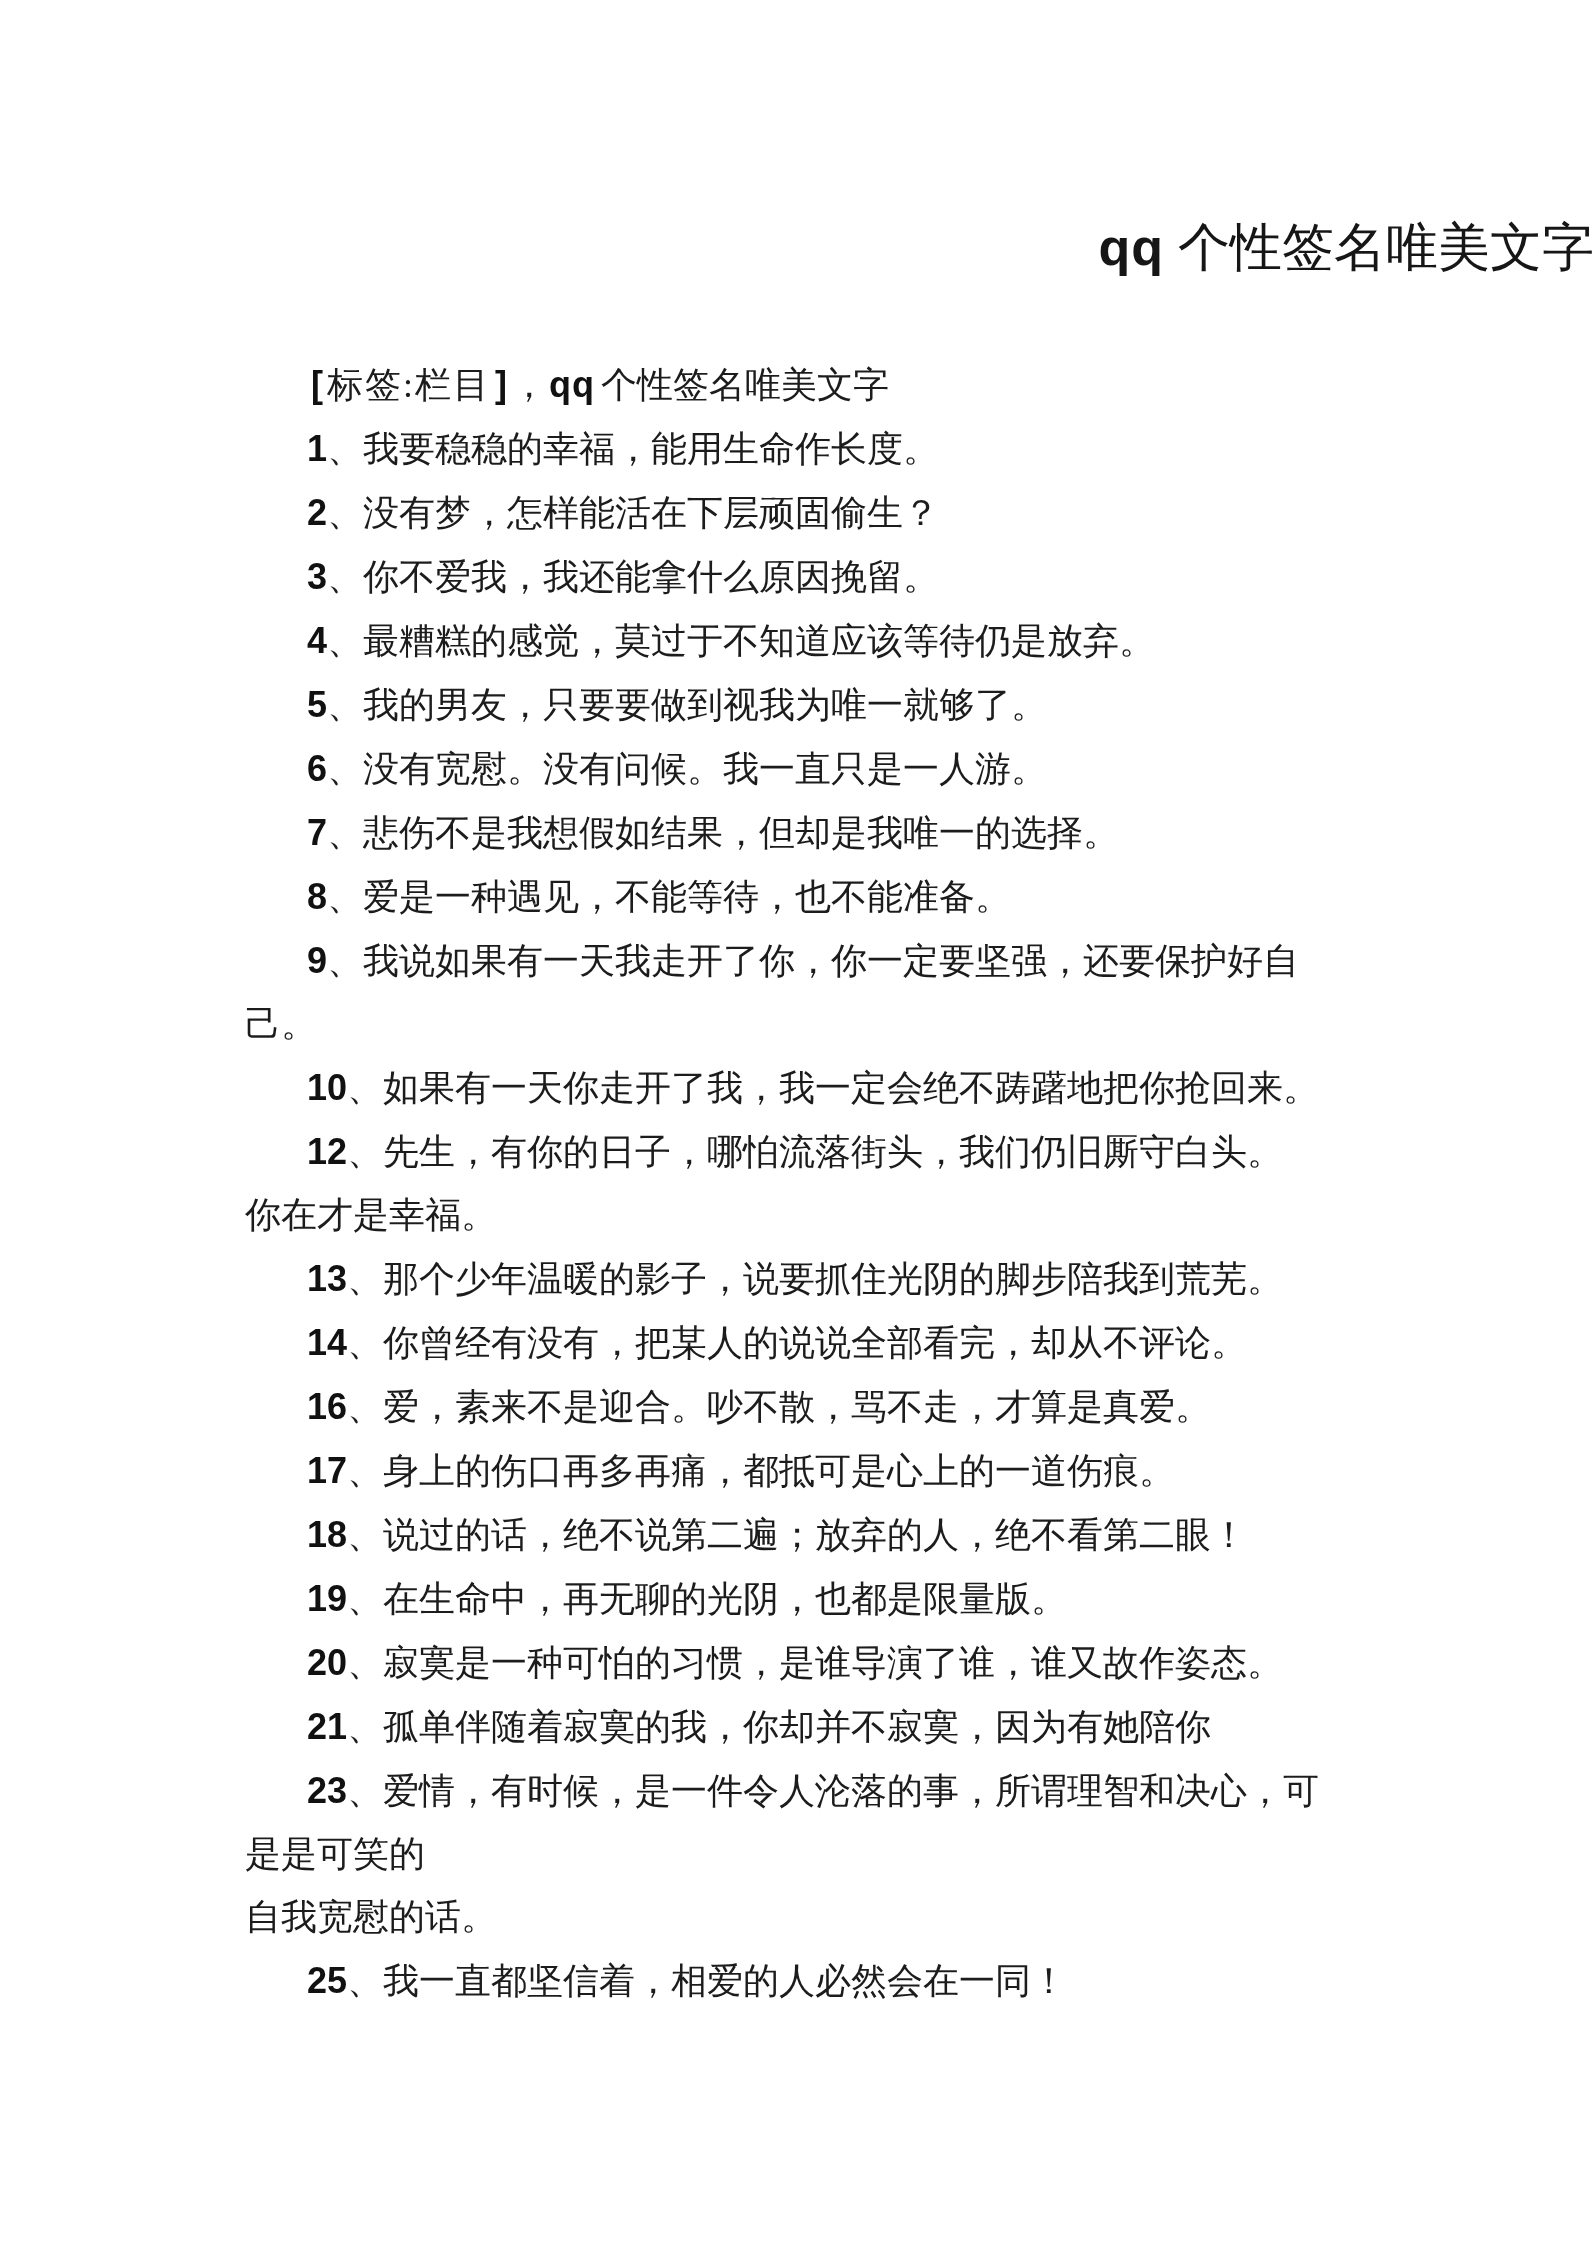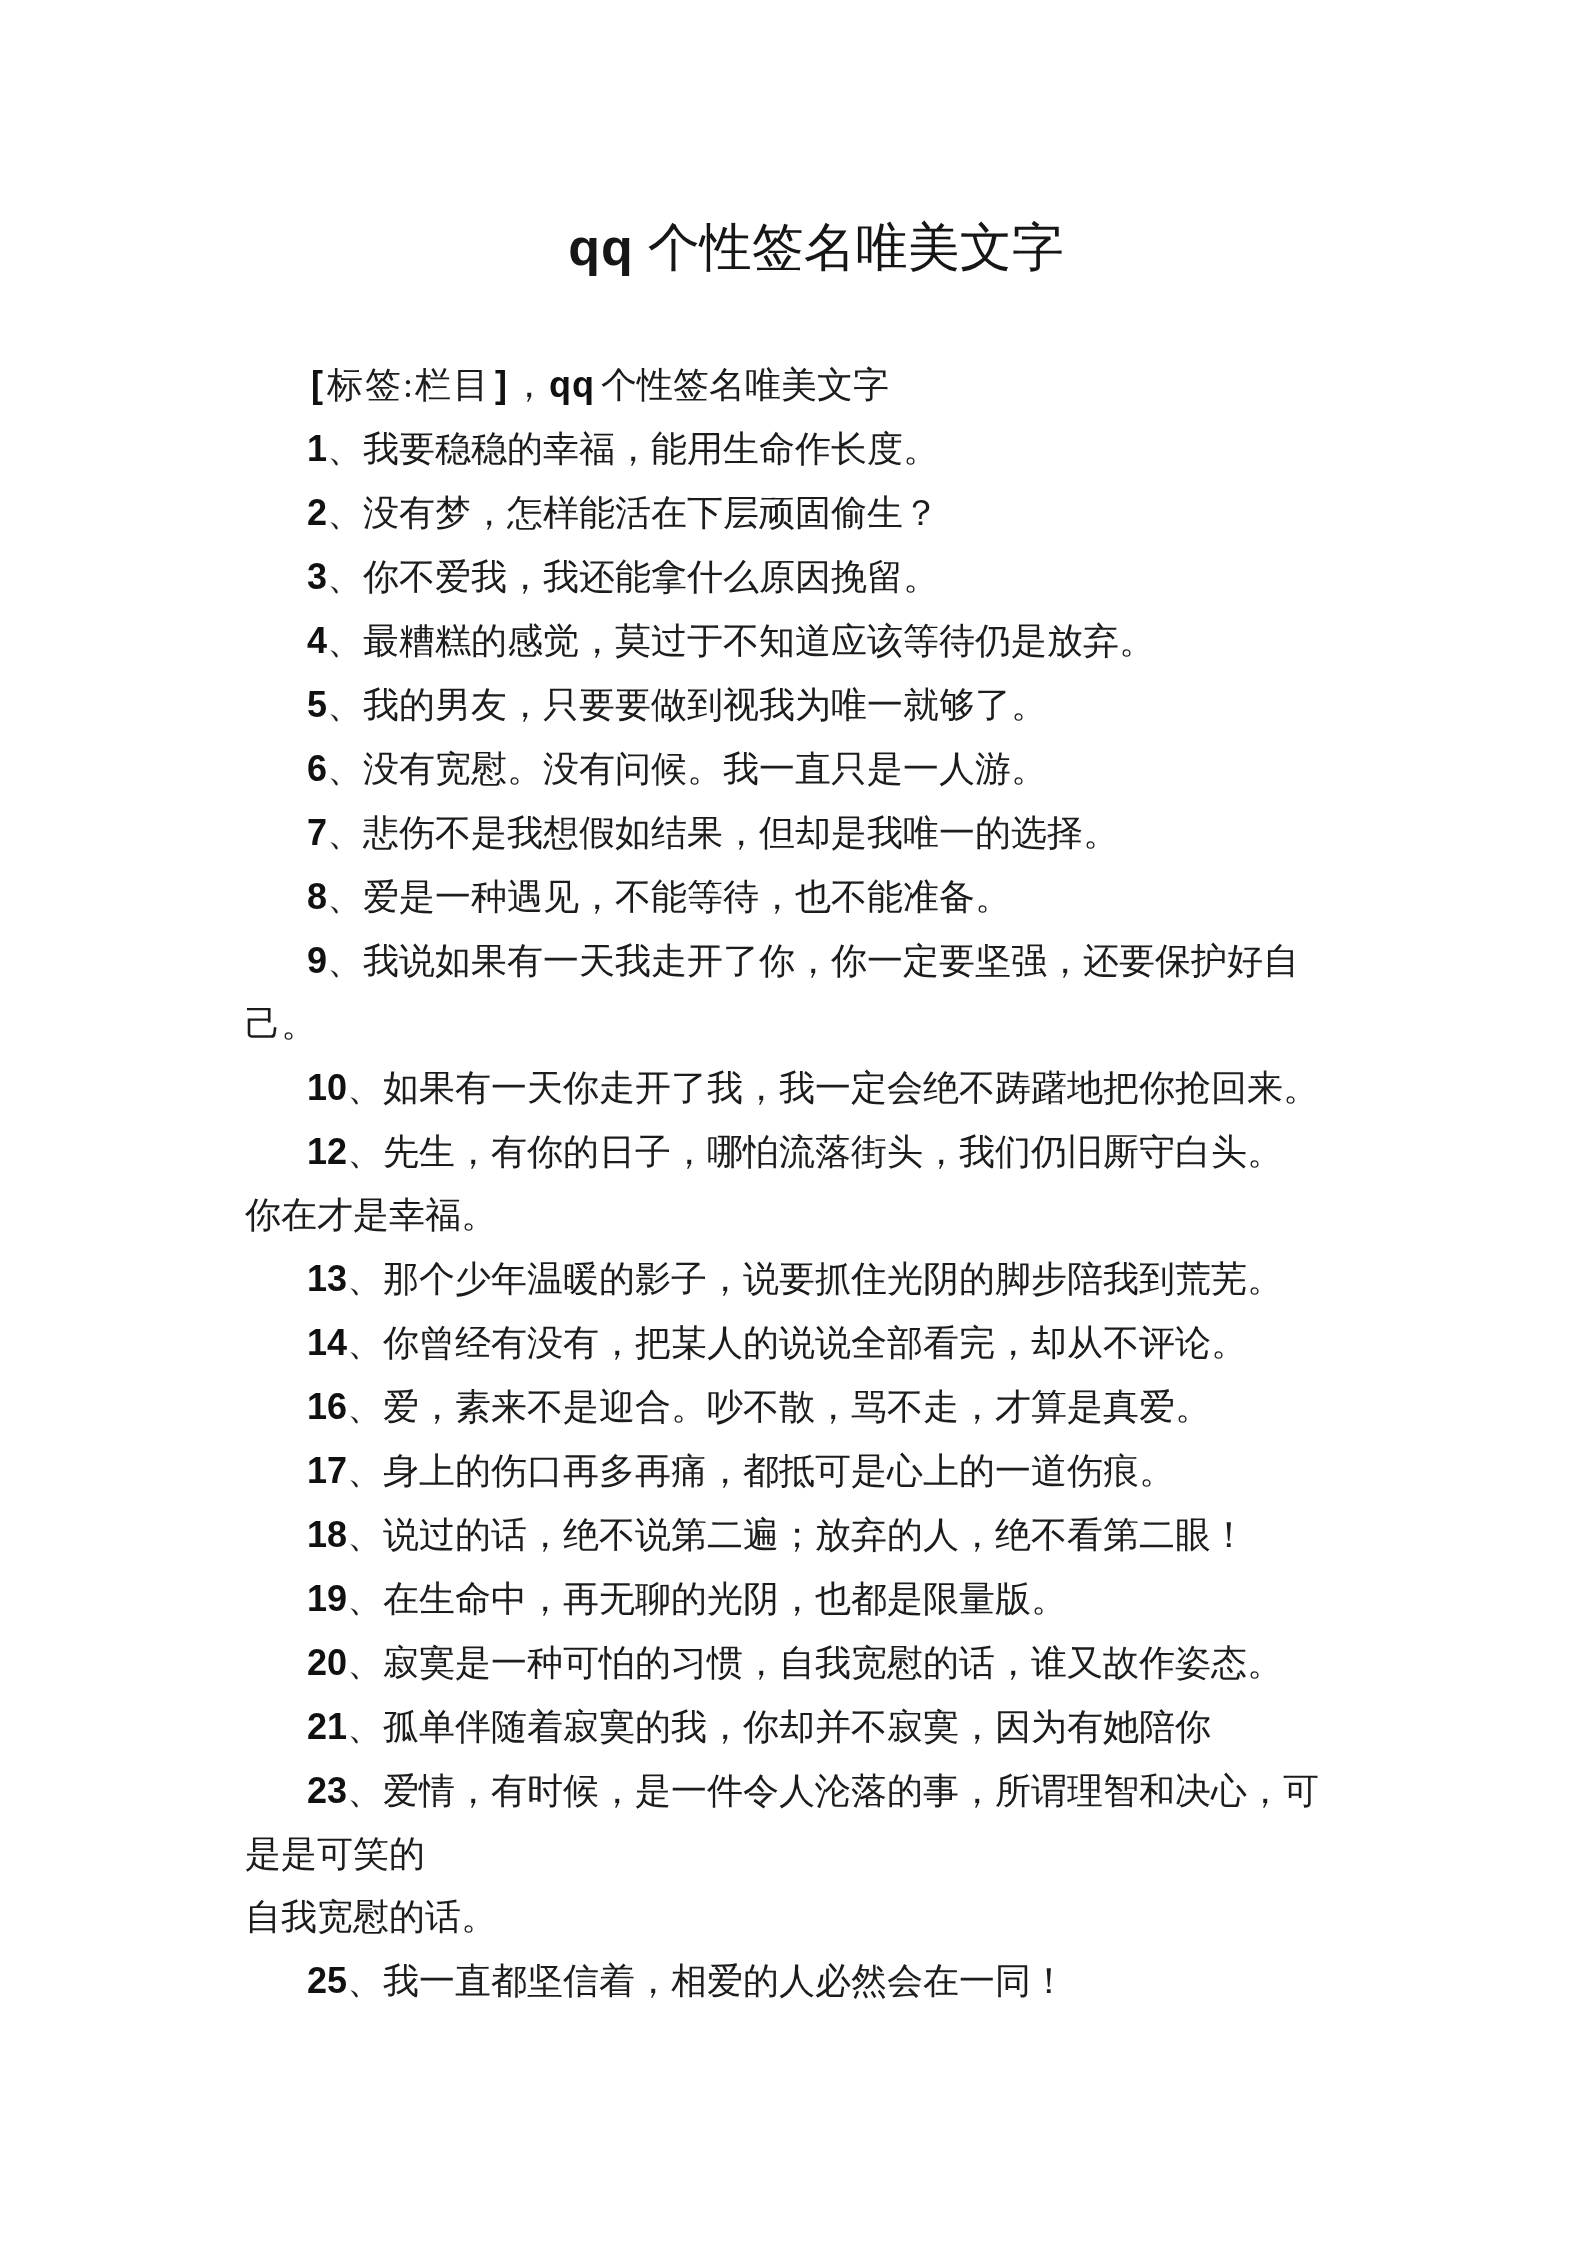--- a/index.html
+++ b/index.html
@@ -10,21 +10,21 @@
   }
   .page {
     position: relative;
     width: 1594px; height: 2255px;
     background: #ffffff;
     overflow: hidden;
   }
   .doc-title {
     margin: 0;
     padding-top: 212px;
-    text-align: center;
+    text-align: right;
     font-size: 52px;
     line-height: 70px;
     font-weight: 500;
     color: #161616;
     font-family: "Liberation Serif", "DejaVu Serif", serif;
     padding-left: 38px;
   }
   .doc-title .latin {
     font-family: "Liberation Sans", "DejaVu Sans", sans-serif;
     font-weight: 700;
@@ -92,21 +92,21 @@
 
 
     <p class="item"><span class="num">16</span><span>、</span><span>爱，素来不是迎合。吵不散，骂不走，才算是真爱。</span></p>
 
     <p class="item"><span class="num">17</span><span>、</span><span>身上的伤口再多再痛，都抵可是心上的一道伤痕。</span></p>
 
     <p class="item"><span class="num">18</span><span>、</span><span>说过的话，绝不说第二遍；放弃的人，绝不看第二眼！</span></p>
 
     <p class="item"><span class="num">19</span><span>、</span><span>在生命中，再无聊的光阴，也都是限量版。</span></p>
 
-    <p class="item"><span class="num">20</span><span>、</span><span>寂寞是一种可怕的习惯，自我宽慰的话，谁又故作姿态。</span></p>
+    <p class="item"><span class="num">20</span><span>、</span><span>寂寞是一种可怕的习惯，是谁导演了谁，谁又故作姿态。</span></p>
 
     <p class="item"><span class="num">21</span><span>、</span><span>孤单伴随着寂寞的我，你却并不寂寞，因为有她陪你</span></p>
 
 
     <p class="item"><span class="num">23</span><span>、</span><span>爱情，有时候，是一件令人沦落的事，所谓理智和决心，可是是可笑的
 自我宽慰的话。</span></p>
 
 
     <p class="item"><span class="num">25</span><span>、</span><span>我一直都坚信着，相爱的人必然会在一同！</span></p>
   </div>

